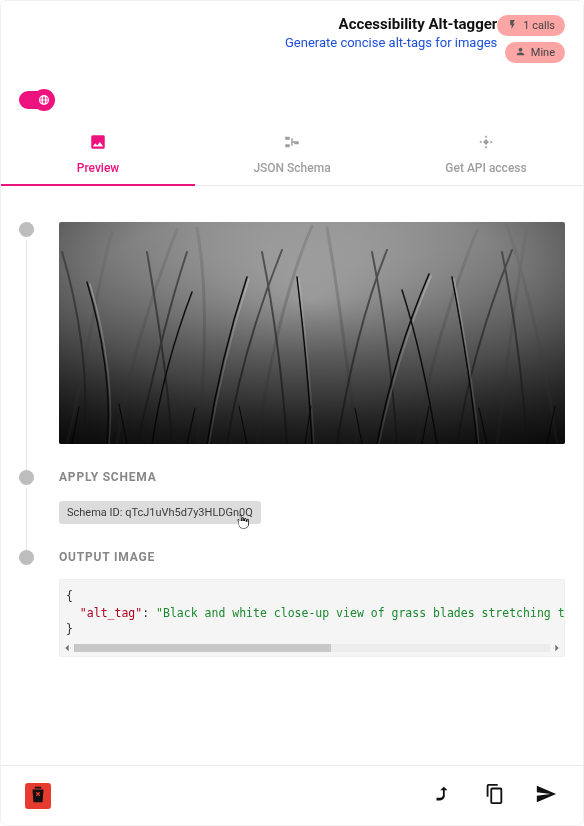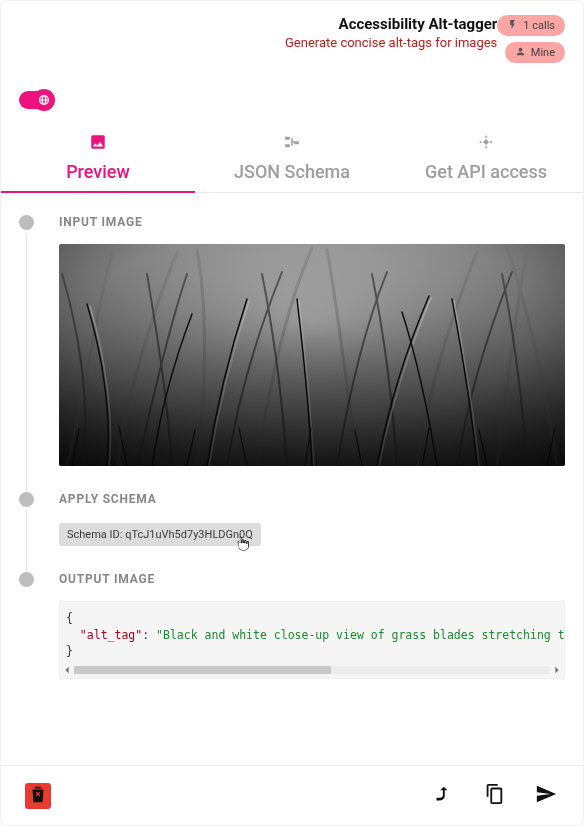--- a/index.html
+++ b/index.html
@@ -27,21 +27,21 @@
     align-items: flex-start;
   }
   .title-block { flex: 1; text-align: right; }
   .title {
     font-size: 15px;
     font-weight: 700;
     color: #111;
   }
   .subtitle {
     font-size: 13px;
-    color: #b91c1c;
+    color: #1d4ed8;
     margin-top: 2px;
   }
   .badges {
     display: flex;
     flex-direction: column;
     align-items: flex-end;
     gap: 6px;
   }
   .chip {
     display: inline-flex;
@@ -109,21 +109,21 @@
     display: flex;
     flex-direction: column;
     align-items: center;
     justify-content: center;
     padding: 10px 0 10px 0;
     cursor: pointer;
     position: relative;
   }
   .tab svg { width: 18px; height: 18px; fill: #9e9e9e; }
   .tab .tab-label {
-    font-size: 18px;
+    font-size: 12px;
     font-weight: 500;
     color: #9e9e9e;
     margin-top: 6px;
   }
   .tab.active svg { fill: #ed127e; }
   .tab.active .tab-label { color: #ed127e; }
   .tab.active::after {
     content: "";
     position: absolute;
     left: 0; right: 0; bottom: -1px;
@@ -343,21 +343,20 @@
         </svg>
     </span>
     <span class="tab-label">Get API access</span>
   </div>
 </div>
 
 <div class="content">
 
   <div class="step">
     <div class="step-dot"></div>
-    <div class="step-label">INPUT IMAGE</div>
     <div class="step-body">
       <div class="input-image">
 
         <svg viewBox="0 0 510 222" preserveAspectRatio="xMidYMid slice">
           <defs>
             <radialGradient id="bgG" cx="50%" cy="35%" r="80%">
               <stop offset="0%" stop-color="#cfcfcf"></stop>
               <stop offset="55%" stop-color="#8a8a8a"></stop>
               <stop offset="100%" stop-color="#2b2b2b"></stop>
             </radialGradient>

